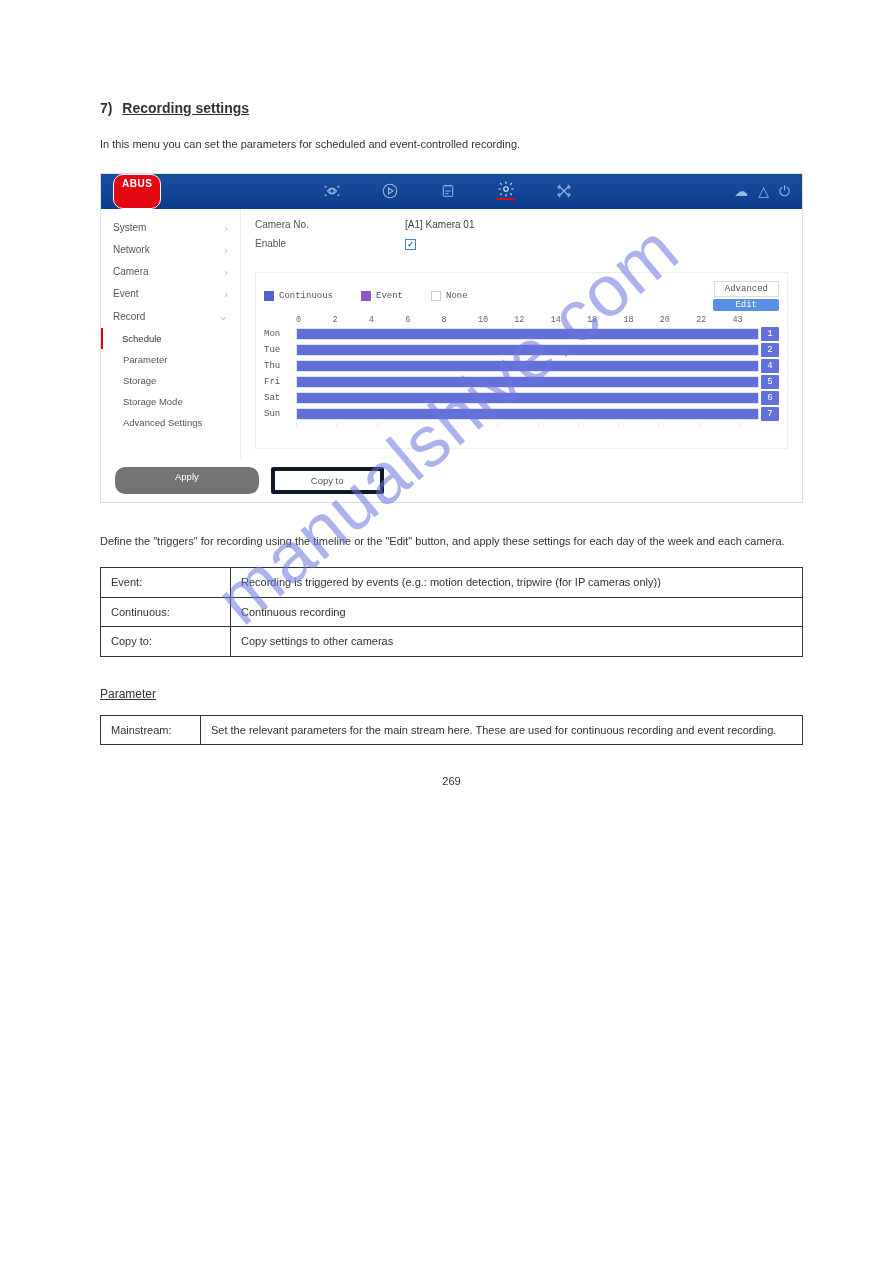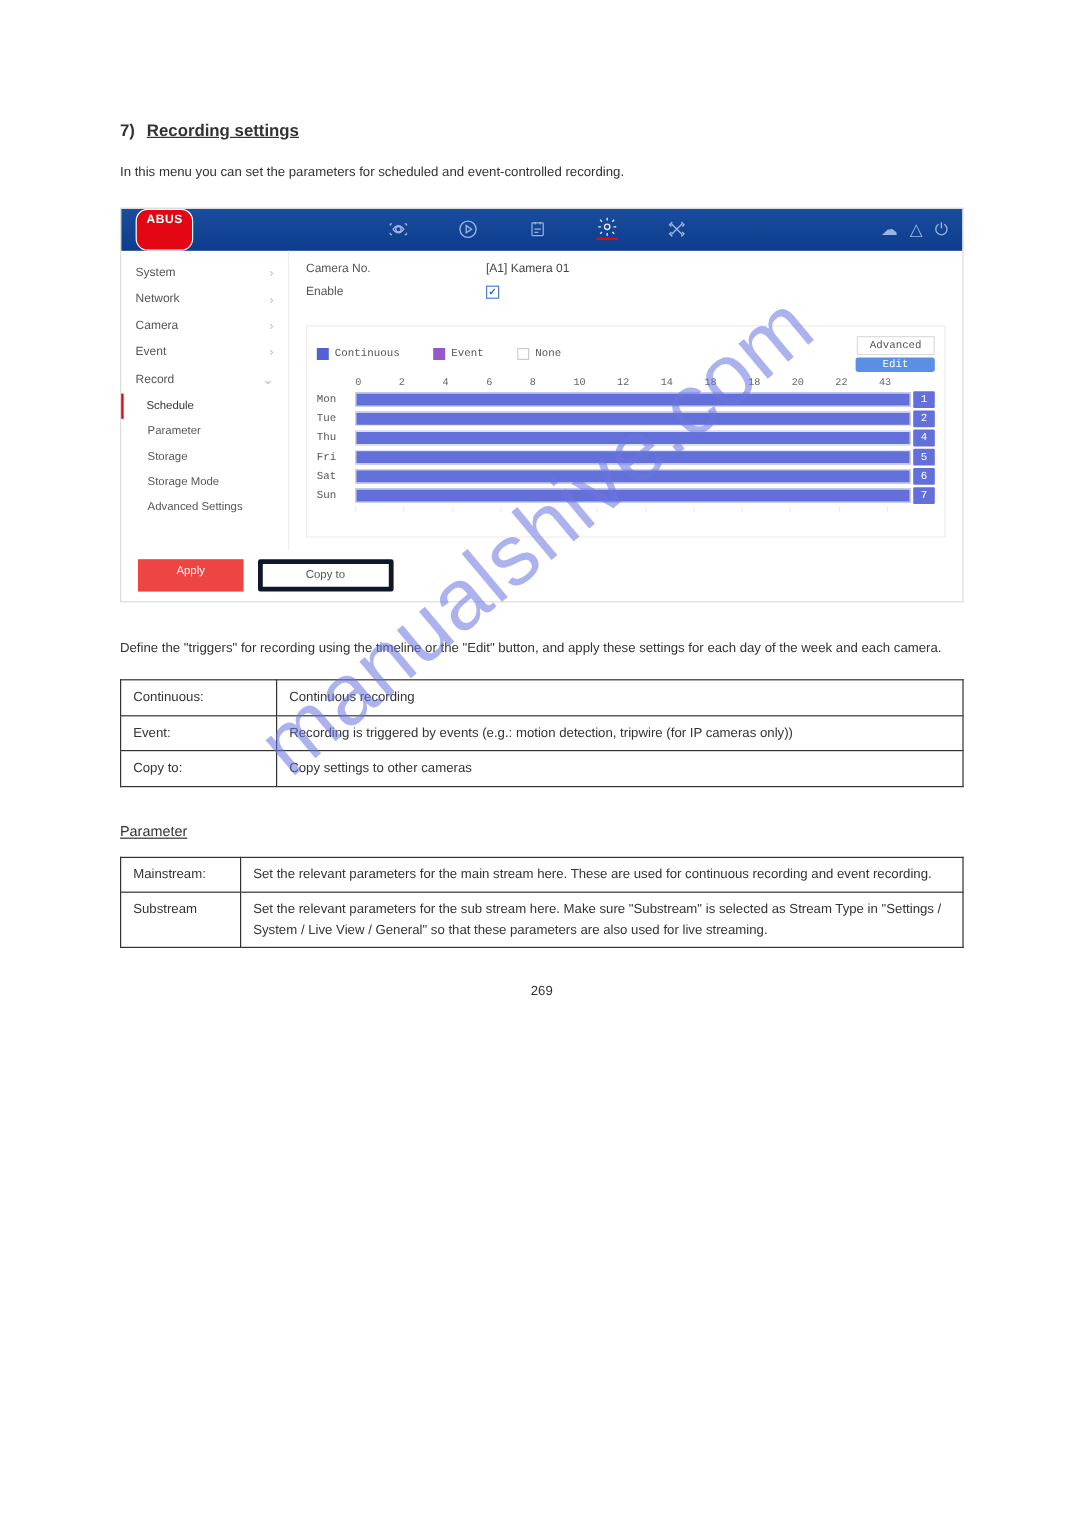--- a/index.html
+++ b/index.html
@@ -52,21 +52,21 @@
   .hours-edit-col { width: 18px; }
   
   .day-row { display: flex; align-items: center; margin-bottom: 2px; }
   .day-label { width: 32px; font-size: 9px; color: #555; }
   .day-bar { flex: 1; height: 12px; background: #6470d9; border: 1px solid #dde3f4; }
   .day-num { width: 18px; height: 14px; background: #6470d9; color: #fff; font-size: 9px; display: flex; align-items: center; justify-content: center; margin-left: 2px; border-radius: 1px; }
   .grid-row { display: flex; padding-left: 32px; height: 5px; }
   .grid-cell { flex: 1; border-left: 1px solid #eee; }
   
   .ss-buttons { display: flex; gap: 12px; padding: 8px 14px; }
-  .btn-apply { background: #ef4444; color: #fff; padding: 4px 32px; font-size: 9.5px; border-radius: 0; cursor: pointer; }
+  .btn-apply { background: #737373; color: #fff; padding: 4px 60px; font-size: 9.5px; border-radius: 10px; cursor: pointer; }
   .btn-copy { border: 4px solid #0f172a; padding: 4px 36px; font-size: 9.5px; color: #555; border-radius: 2px; cursor: pointer; }
   
   
   .para { font-size: 11px; line-height: 1.5; margin-bottom: 18px; }
   table { width: 100%; border-collapse: collapse; font-size: 11px; margin-bottom: 30px; }
   td { border: 1px solid #333; padding: 6px 10px; vertical-align: top; line-height: 1.5; }
   td.col1 { width: 130px; }
   td.col1b { width: 100px; }
   
   .subsection { font-size: 12px; text-decoration: underline; margin-bottom: 14px; }
@@ -247,45 +247,41 @@
       <span class="btn-apply">Apply</span>
       <span class="btn-copy">Copy to</span>
     </div>
   </div>
 
   <p class="para">Define the "triggers" for recording using the timeline or the "Edit" button, and apply these settings for each day of the week and each camera.</p>
 
   <table>
     <tbody>
         <tr>
+          <td class="col1">Event:</td>
+          <td>Recording is triggered by events (e.g.: motion detection, tripwire (for IP cameras only))</td>
+        </tr>
+    <tr>
           <td class="col1">Continuous:</td>
           <td>Continuous recording</td>
-        </tr>
-    <tr>
-          <td class="col1">Event:</td>
-          <td>Recording is triggered by events (e.g.: motion detection, tripwire (for IP cameras only))</td>
         </tr>
     <tr>
           <td class="col1">Copy to:</td>
           <td>Copy settings to other cameras</td>
         </tr>
   </tbody>
     </table>
 
   <div class="subsection">Parameter</div>
 
   <table>
     <tbody>
         <tr>
           <td class="col1b">Mainstream:</td>
           <td>Set the relevant parameters for the main stream here. These are used for continuous recording and event recording.</td>
         </tr>
-    <tr>
-          <td class="col1b">Substream</td>
-          <td>Set the relevant parameters for the sub stream here. Make sure "Substream" is selected as Stream Type in "Settings / System / Live View / General" so that these parameters are also used for live streaming.</td>
-        </tr>
   </tbody>
     </table>
 
   <div class="page-num">269</div>
 </div>
 
 <div class="watermark">manualshive.com</div>
 
 </body></html>

